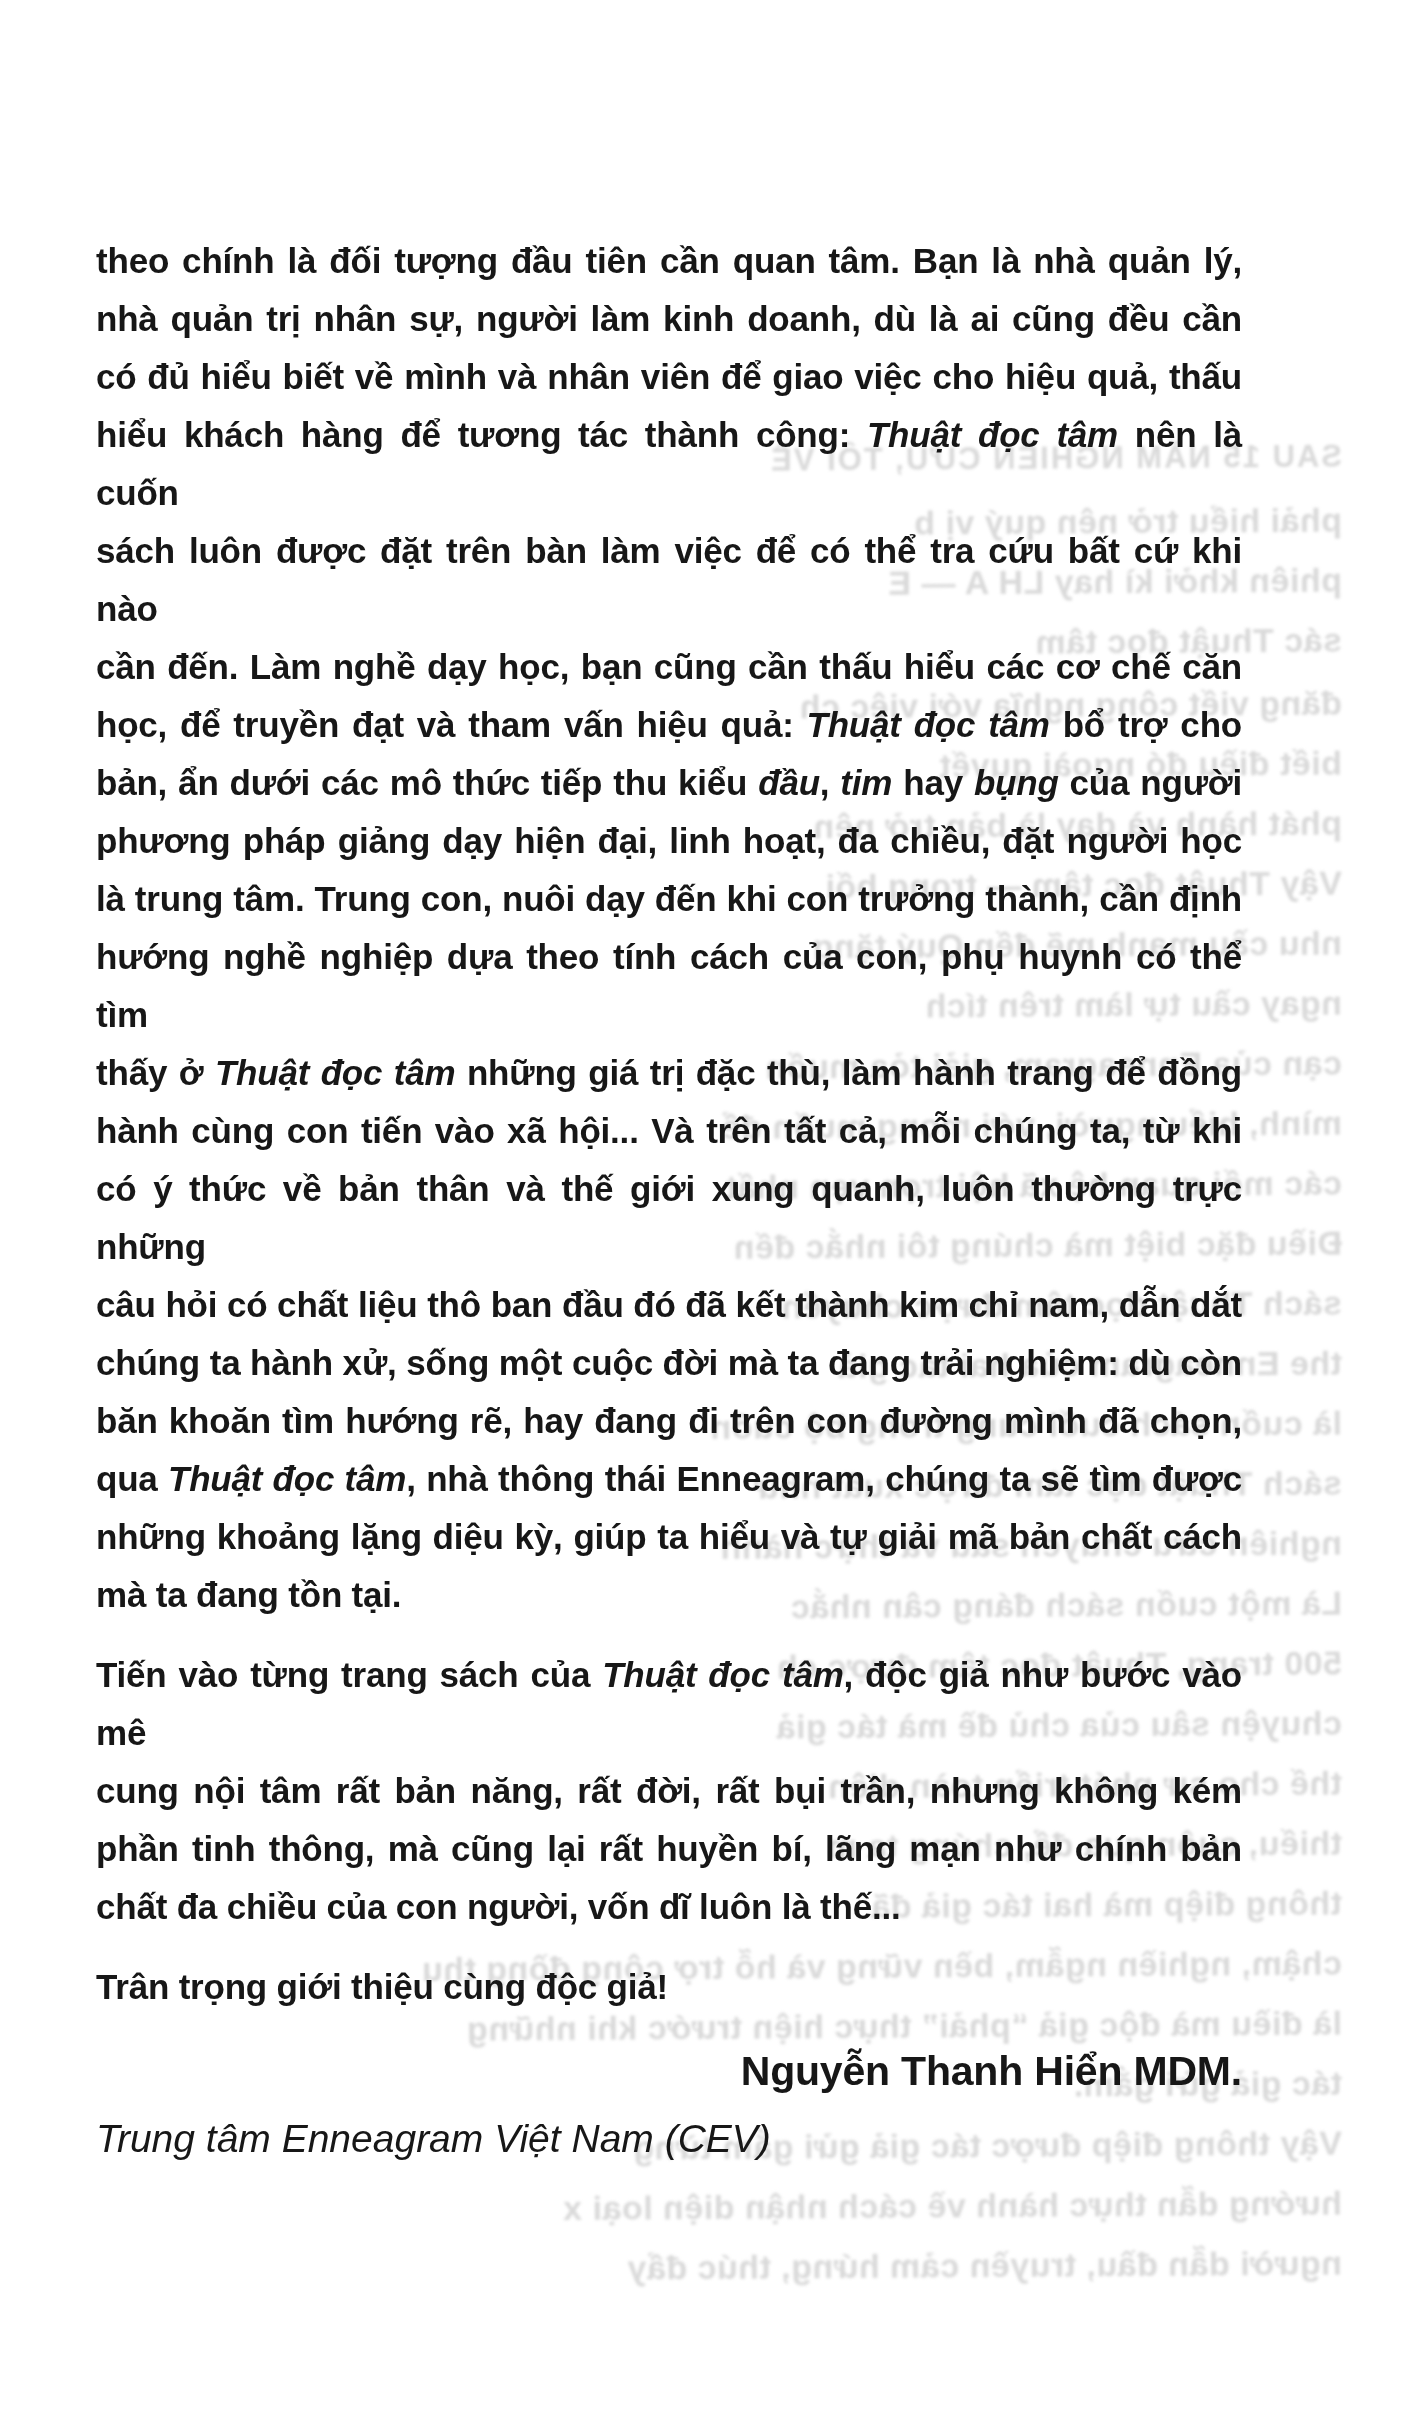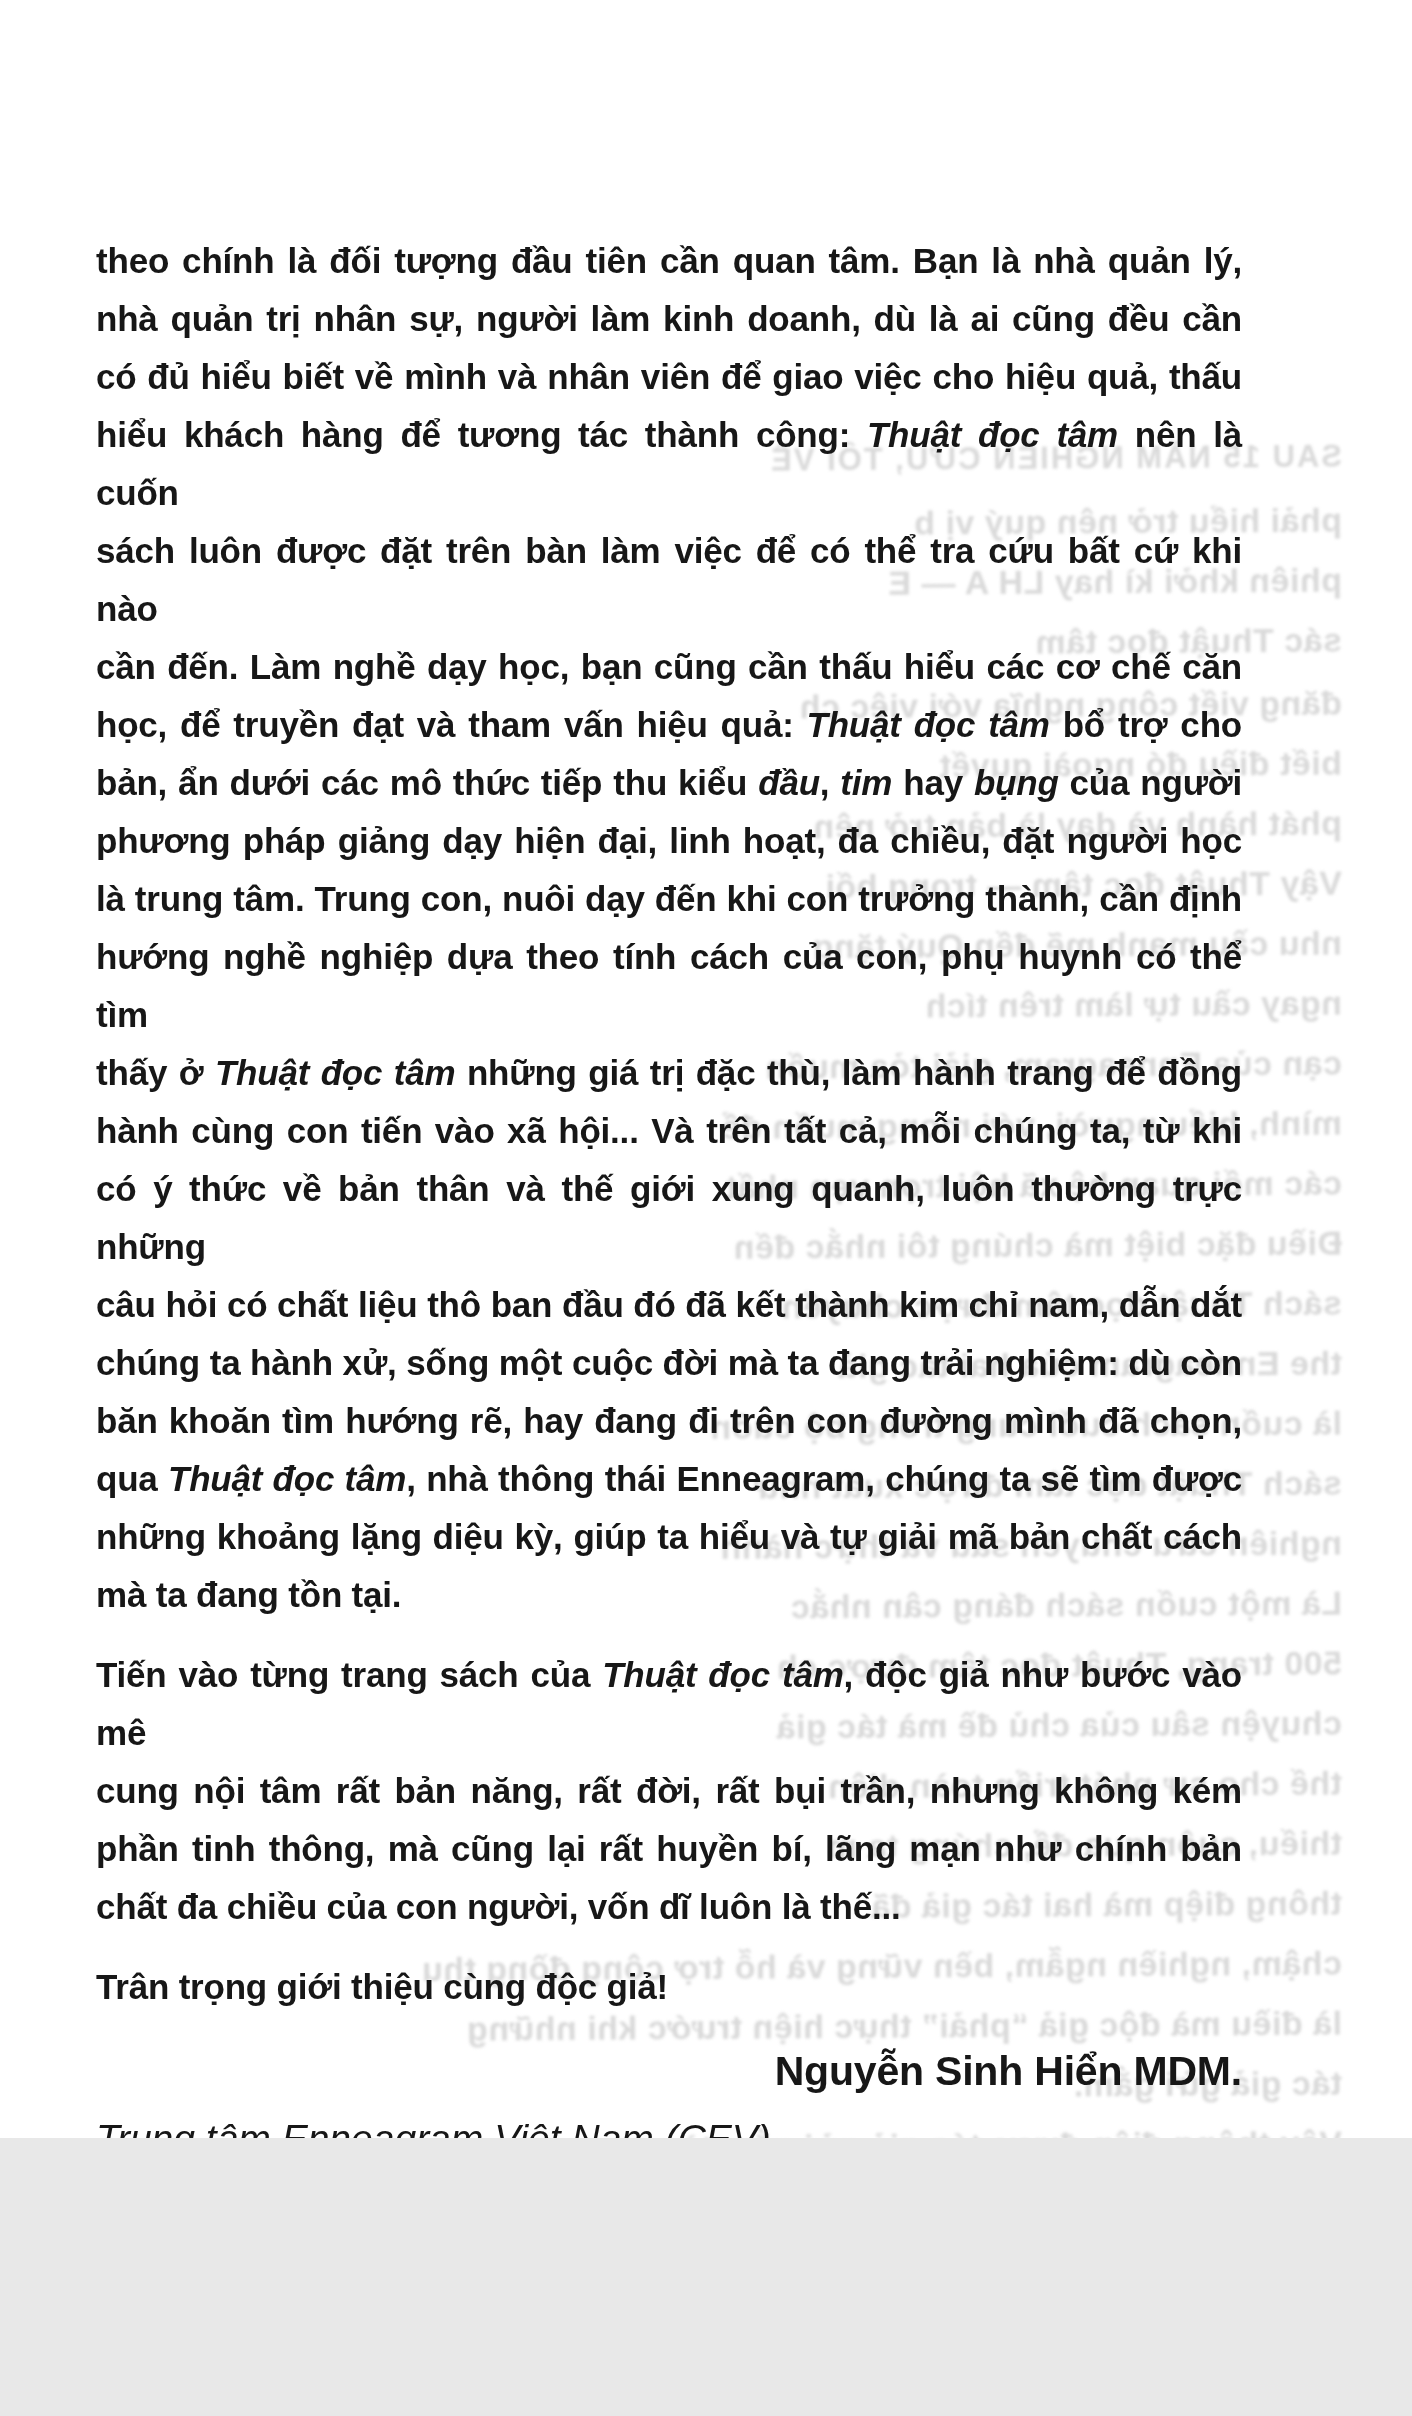--- a/index.html
+++ b/index.html
@@ -6,21 +6,21 @@
   :root{
     --ink:#171717;
     --bleed:#b3b3b3;
     --paper:#ffffff;
   }
   *{margin:0;padding:0;box-sizing:border-box;}
   html,body{background:#e8e8e8;}
   body{font-family:"Liberation Sans","DejaVu Sans",sans-serif;}
   .page{
     position:relative;
-    width:1412px;height:2138px;
+    width:1412px;height:2416px;
     margin:0 auto;
     background:var(--paper);
     overflow:hidden;
   }
   
   .bleed-layer{
     position:absolute;inset:0;
     z-index:1;
     pointer-events:none;
   }
@@ -149,18 +149,18 @@
           <div class="line"><span>Tiến vào từng trang sách của </span><em>Thuật đọc tâm</em><span>, độc giả như bước vào mê</span></div>
           <div class="line"><span>cung nội tâm rất bản năng, rất đời, rất bụi trần, nhưng không kém</span></div>
           <div class="line"><span>phần tinh thông, mà cũng lại rất huyền bí, lãng mạn như chính bản</span></div>
           <div class="line last"><span>chất đa chiều của con người, vốn dĩ luôn là thế...</span></div>
         </div>
         <div class="para">
           <div class="line last"><span>Trân trọng giới thiệu cùng độc giả!</span></div>
         </div>
       </div>
 
-    <div class="sig-name">Nguyễn Sinh Hiển MDM.</div>
+    <div class="sig-name">Nguyễn Thanh Hiển MDM.</div>
 
     <div class="sig-org">Trung tâm Enneagram Việt Nam (CEV)</div>
   </div>
 
 </div>
 
 </body></html>

